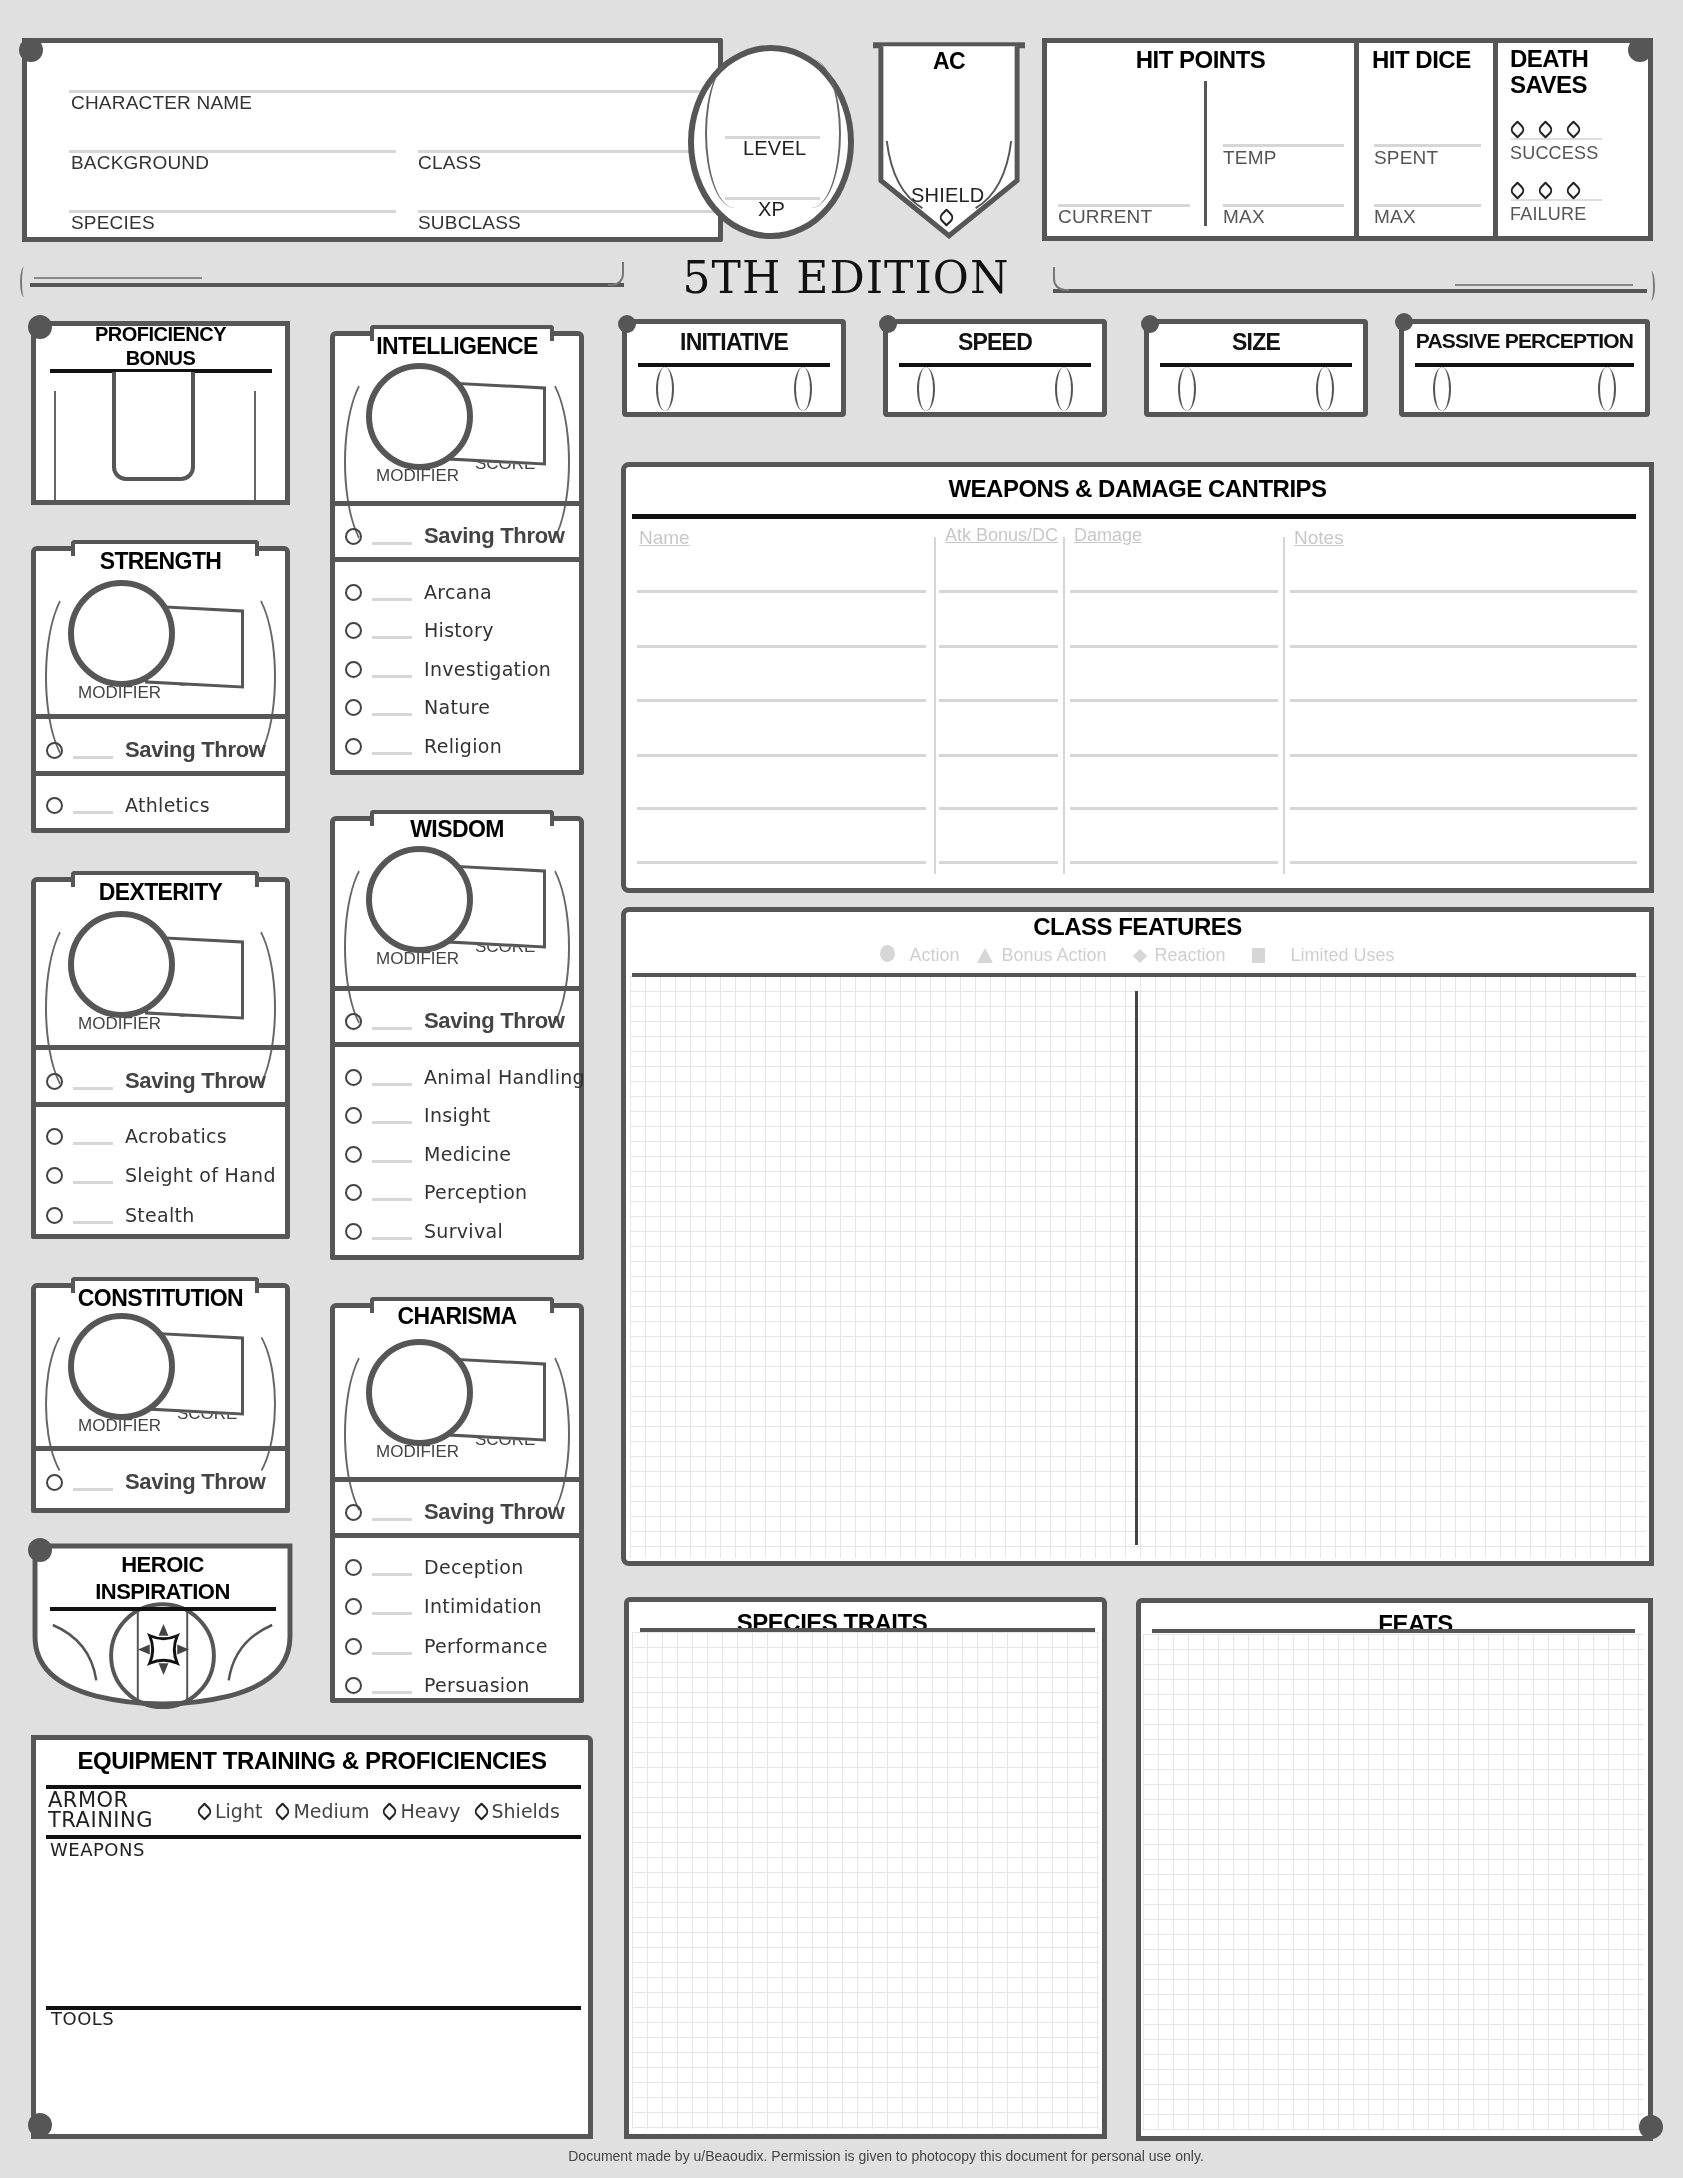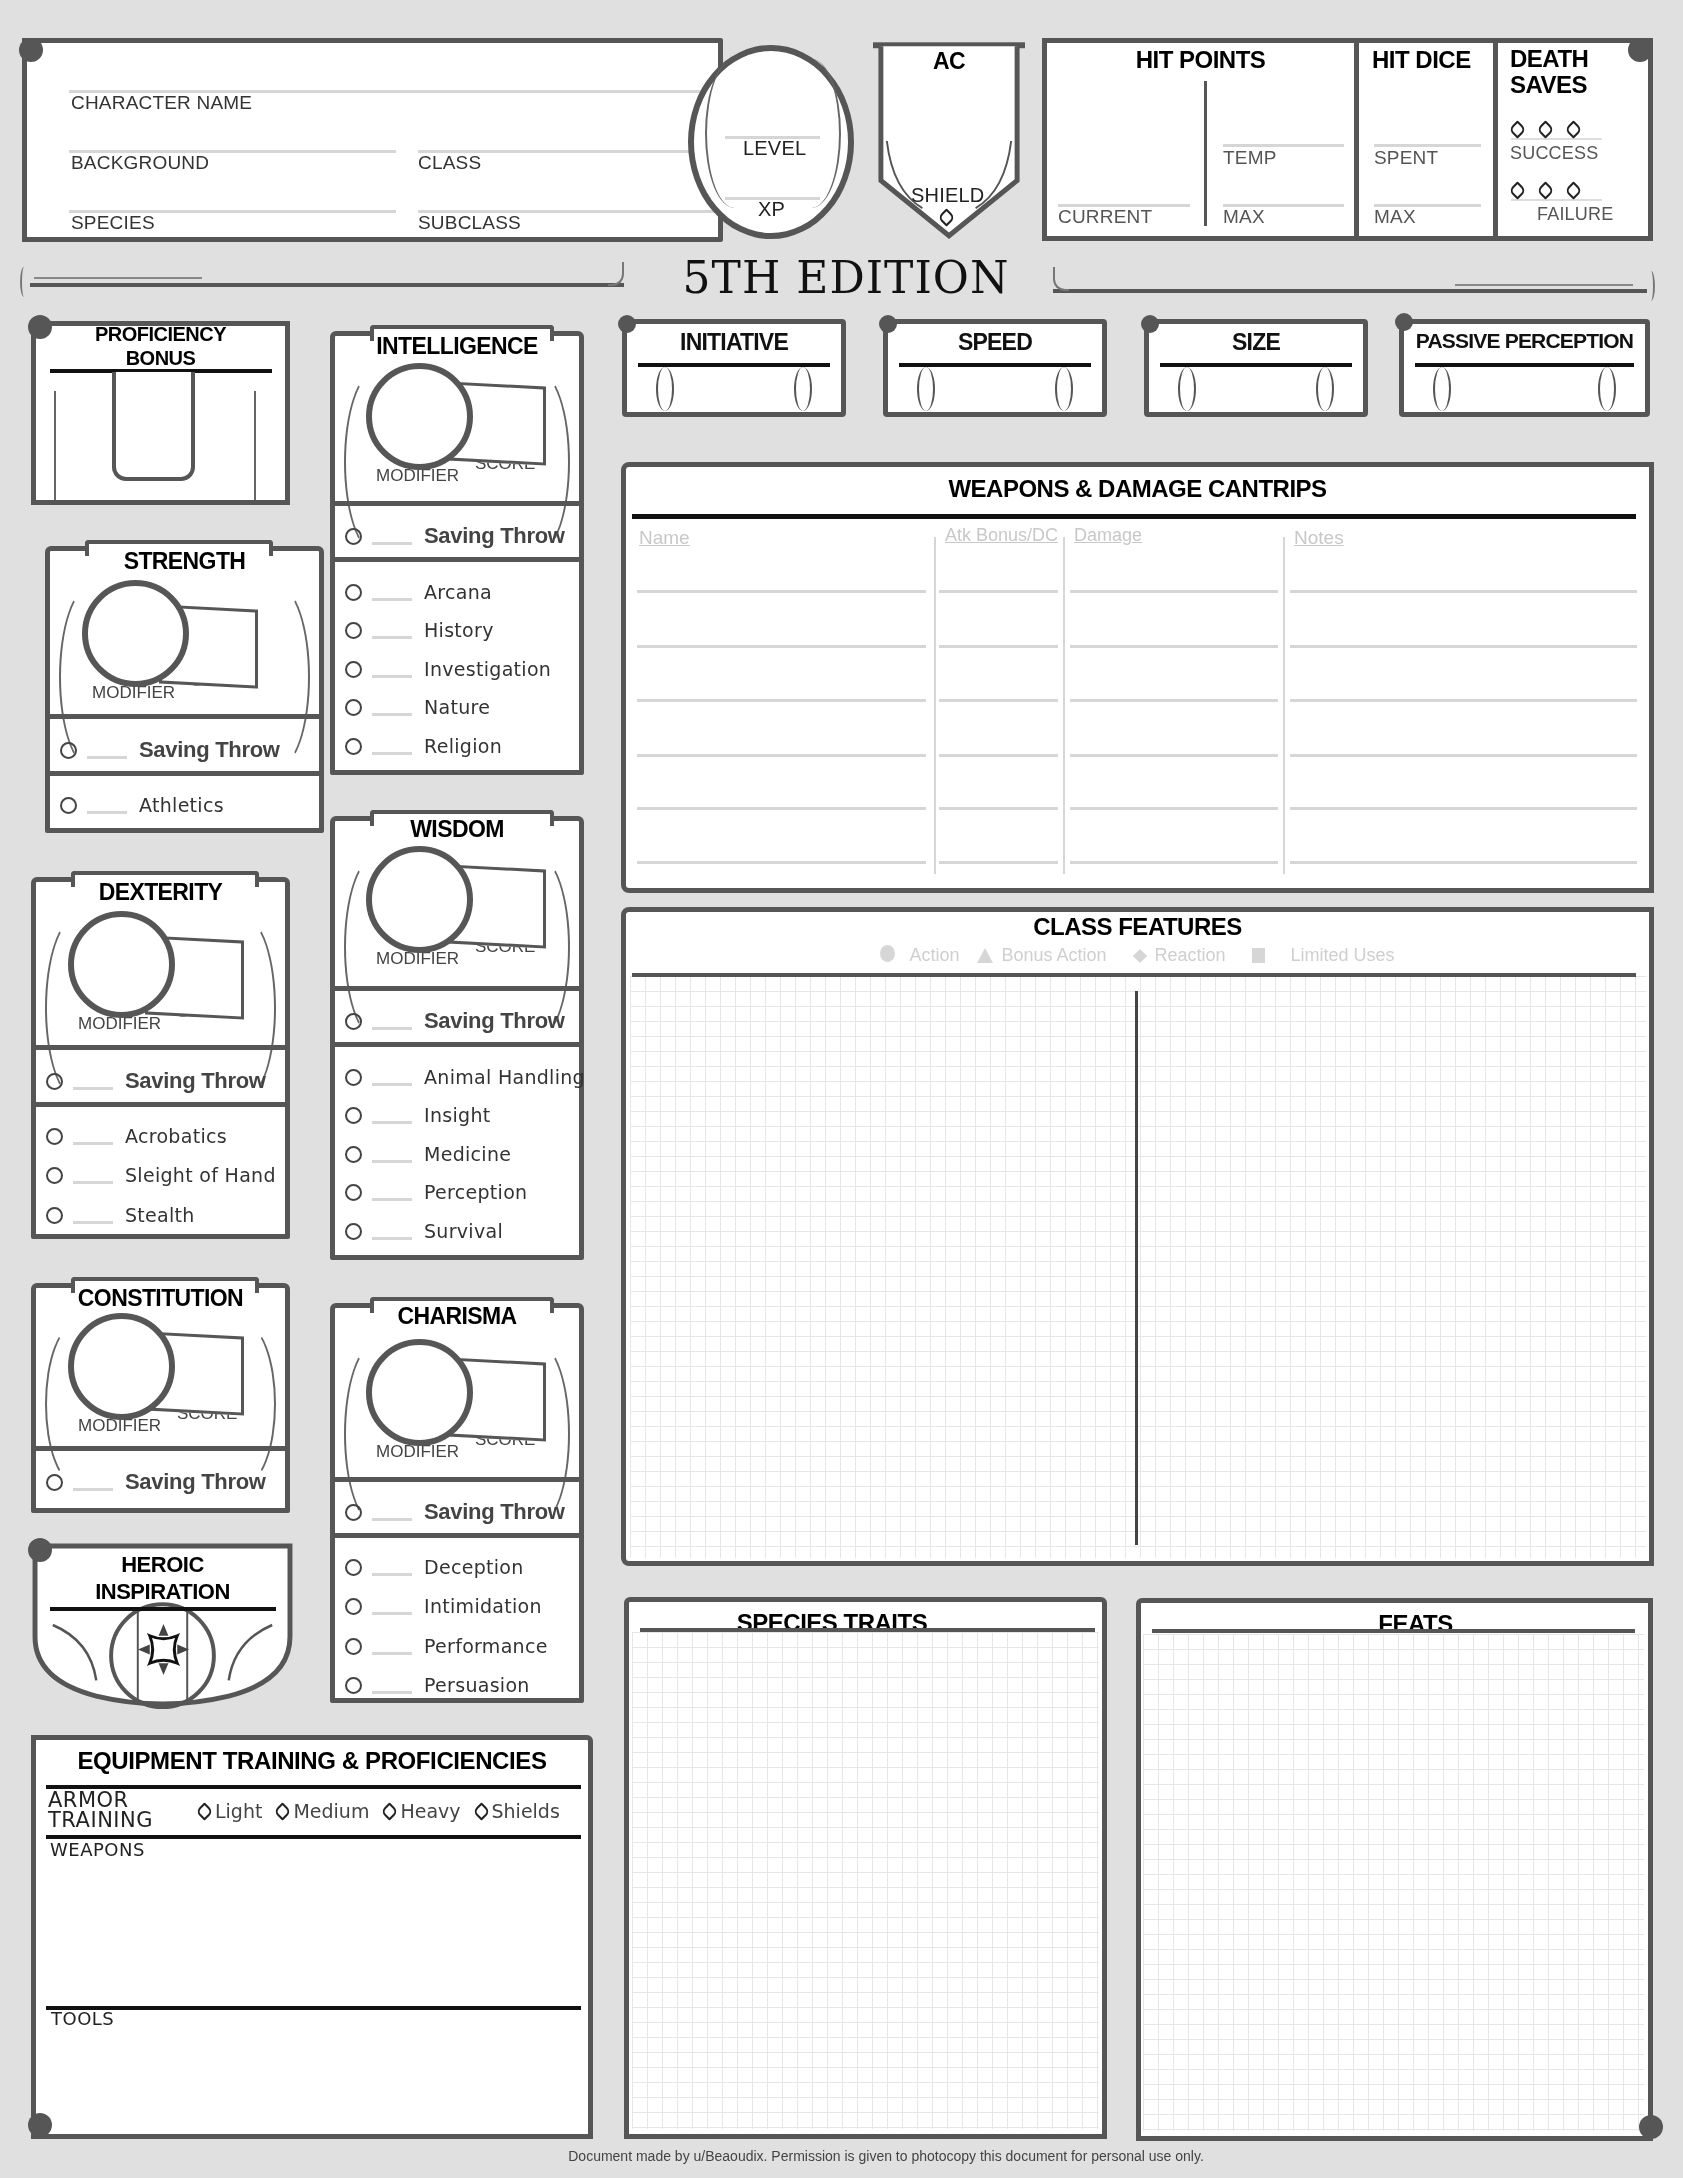--- a/index.html
+++ b/index.html
@@ -117,42 +117,42 @@
   <span class="diamond" data-name="success-checkbox-1"></span>
   <span class="diamond" data-name="success-checkbox-2"></span>
   <span class="diamond" data-name="success-checkbox-3"></span>
 </div>
 <div class="lbl lbl-gray" data-name="success-label" style="left:1510px;top:143px;font-size:18px;">SUCCESS</div>
 <div class="abs" data-name="death-save-failure-marks" style="left:1511px;top:184px;width:91px;display:flex;gap:15px;border-bottom:2px solid #ddd;padding-bottom:2px;">
   <span class="diamond" data-name="failure-checkbox-1"></span>
   <span class="diamond" data-name="failure-checkbox-2"></span>
   <span class="diamond" data-name="failure-checkbox-3"></span>
 </div>
-<div class="lbl lbl-gray" data-name="failure-label" style="left:1510px;top:204px;font-size:18px;margin-left:27px;">FAILURE</div>
+<div class="lbl lbl-gray" data-name="failure-label" style="left:1510px;top:204px;font-size:18px;">FAILURE</div>
 
 <div class="abs" data-name="title-bar-left" style="left:30px;top:283px;width:594px;height:4px;background:#565656;"></div>
 <div class="abs" data-name="title-bar-left-inner" style="left:34px;top:277px;width:168px;height:2px;background:#888;"></div>
 <div class="abs" data-name="title-bar-left-cap" style="left:20px;top:267px;width:8px;height:30px;border-left:2px solid #777;border-radius:50% 0 0 50%;"></div>
 <div class="abs" data-name="title-bar-left-end" style="left:608px;top:262px;width:16px;height:24px;border-right:2px solid #777;border-bottom:2px solid #777;border-radius:0 0 12px 0;"></div>
 <div class="abs" data-name="page-title" style="left:653px;top:252px;width:386px;text-align:center;font-family:'DejaVu Serif','Liberation Serif',serif;font-size:44px;letter-spacing:1px;color:#111;">5TH EDITION</div>
 <div class="abs" data-name="title-bar-right" style="left:1053px;top:289px;width:594px;height:4px;background:#565656;"></div>
 <div class="abs" data-name="title-bar-right-inner" style="left:1455px;top:284px;width:178px;height:2px;background:#888;"></div>
 <div class="abs" data-name="title-bar-right-end" style="left:1053px;top:267px;width:16px;height:24px;border-left:2px solid #777;border-bottom:2px solid #777;border-radius:0 0 0 12px;"></div>
 <div class="abs" data-name="title-bar-right-cap" style="left:1647px;top:271px;width:8px;height:30px;border-right:2px solid #777;border-radius:0 50% 50% 0;"></div>
 
 <div class="box" data-name="proficiency-bonus-panel" style="left:31px;top:321px;width:259px;height:184px;"></div>
 <div class="dot" data-name="corner-ornament" style="left:28px;top:315px;"></div>
 <div class="head" data-name="proficiency-label-1" style="left:31px;top:323px;width:259px;font-size:20px;">PROFICIENCY</div>
 <div class="head" data-name="proficiency-label-2" style="left:31px;top:347px;width:259px;font-size:20px;">BONUS</div>
 <div class="rule" data-name="proficiency-rule" style="left:50px;top:369px;width:222px;"></div>
 <div class="abs" data-name="proficiency-bonus-field" style="left:112px;top:372px;width:83px;height:109px;border:4px solid #565656;border-top:none;border-radius:0 0 14px 14px;background:#fff;"></div>
 <div class="abs" data-name="proficiency-side-line-left" style="left:54px;top:391px;width:8px;height:109px;border-left:2px solid #666;"></div>
 <div class="abs" data-name="proficiency-side-line-right" style="left:248px;top:391px;width:8px;height:109px;border-right:2px solid #666;"></div>
 
-<div class="ability" data-name="ability-strength" style="left:45px;top:546px;width:279px;height:287px;">
+<div class="ability" data-name="ability-strength" style="left:31px;top:546px;width:259px;height:287px;">
   <div class="frame" data-name="ability-frame"></div>
   <div class="tabtop" data-name="ability-header-tab" style="left:40px;width:180px;"></div>
   <div class="name" data-name="ability-name" style="top:2px;">STRENGTH</div>
   <div class="curve" data-name="decorative-curve-left" style="left:14px;top:40px;width:59px;height:178px;border-color:transparent transparent transparent #666;"></div>
   <div class="curve" data-name="decorative-curve-right" style="right:14px;top:40px;width:59px;height:178px;border-color:transparent #666 transparent transparent;"></div>
   <div class="score" data-name="ability-score-field" style="left:114px;top:61px;"></div>
   <div class="mod" data-name="ability-modifier-field" style="left:37px;top:34px;"></div>
   <div class="modlbl" data-name="modifier-label" style="left:47px;top:137px;">MODIFIER</div>
   <div class="scorelbl" data-name="score-label" style="left:146px;top:125px;">SCORE</div>
   <div class="divider" data-name="section-divider" style="top:168px;"></div>

